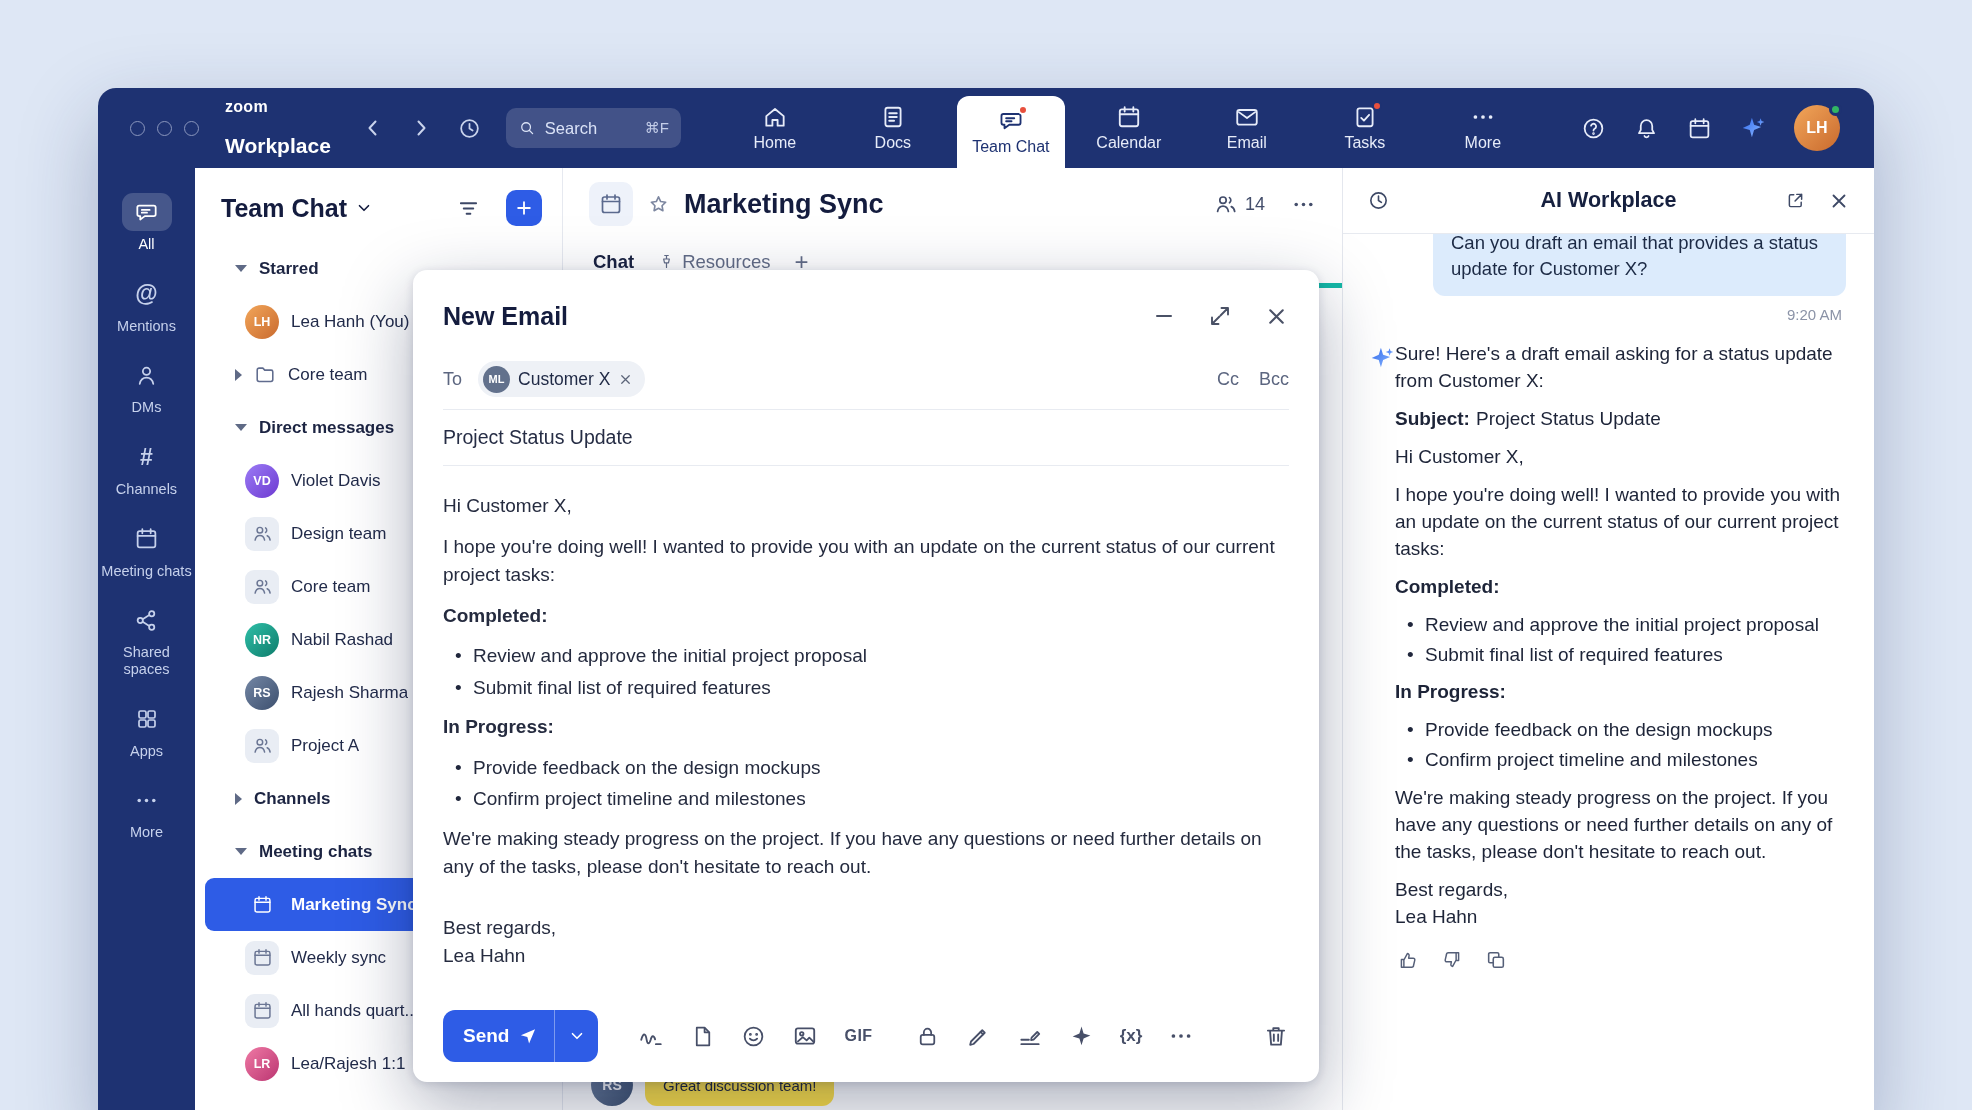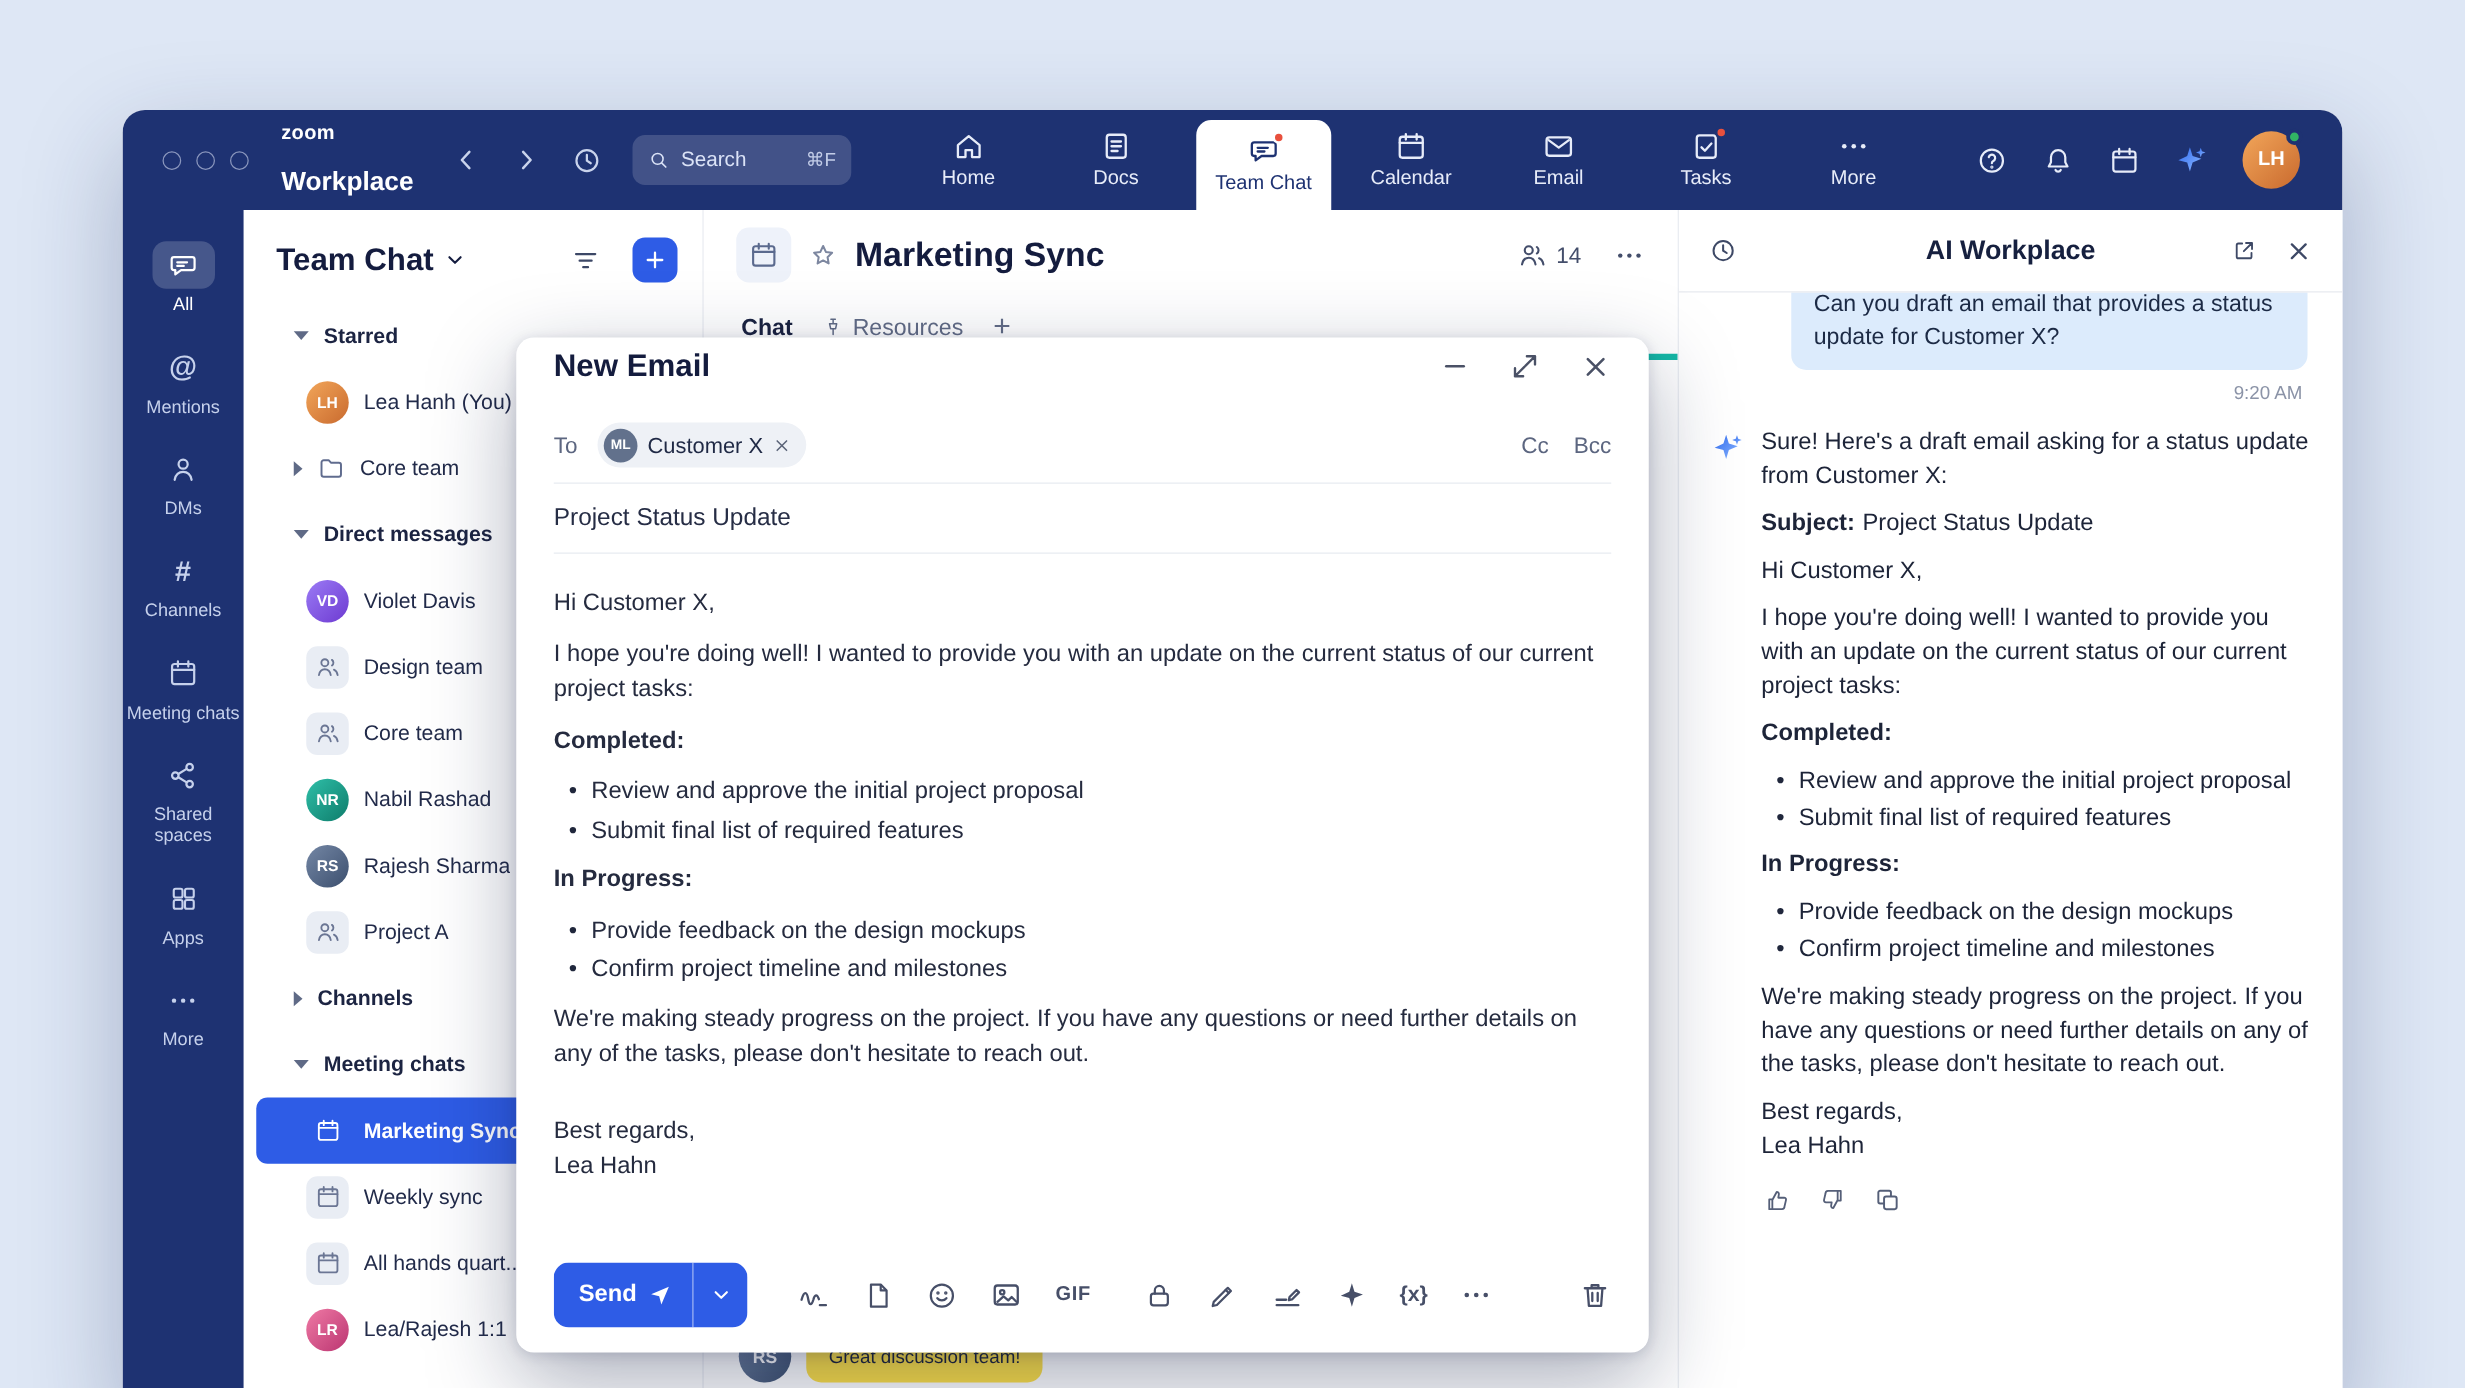--- a/index.html
+++ b/index.html
@@ -108,37 +108,37 @@
   
   .aipanel { width:532px; flex:0 0 auto; background:#fff; border-left:1px solid #e4e7ee; display:flex; flex-direction:column; }
   .ai-head { height:66px; border-bottom:1px solid #e7eaf0; display:flex; align-items:center; padding:0 24px; position:relative; flex:0 0 auto; color:#3e4966; }
   .ai-title { position:absolute; left:0; right:0; text-align:center; font-size:21.5px; font-weight:700; color:#16203f; pointer-events:none; }
   .ai-head-right { margin-left:auto; display:flex; gap:22px; }
   .ai-head-right .hbtn { cursor:pointer; display:flex; }
   .ai-chat { flex:1; overflow:hidden; padding:0 26px 20px 26px; }
   .user-bubble { margin:-18px 2px 0 64px; background:#dcebfc; border-radius:12px; padding:14px 18px;
                  font-size:18.5px; line-height:1.4; color:#1c2a45; }
   .ai-time { text-align:right; font-size:15px; color:#8b93a7; margin:10px 6px 18px 0; }
-  .ai-msg { display:flex; gap:14px; align-items:flex-start; }
+  .ai-msg { display:flex; align-items:flex-start; }
   .ai-spark { flex:0 0 auto; margin-top:4px; }
   .ai-text { font-size:19px; line-height:1.42; color:#1d2438; min-width:0; }
   .ai-text p { margin:0 0 11px; }
   .ai-text p.bold, .m-body p.bold { font-weight:700; }
   .ai-text .subj { font-weight:700; margin-right:6px; }
   ul.blist { list-style:none; margin:0 0 11px; padding-left:12px; }
   ul.blist li { position:relative; padding-left:18px; margin-bottom:3px; }
   ul.blist li::before { content:"•"; position:absolute; left:0; top:0; color:#20273c; }
   .signoff span { display:block; }
   .ai-actions { display:flex; gap:22px; margin:18px 0 0 2px; color:#555f78; }
   .ai-actions .abtn { cursor:pointer; display:flex; }
 
   
   .modal { position:absolute; left:315px; top:182px; width:906px; height:812px; background:#fff; border-radius:14px;
            box-shadow:0 24px 70px rgba(18,28,66,.35), 0 2px 10px rgba(18,28,66,.15); z-index:40; padding:0 30px; }
-  .m-head { display:flex; align-items:center; padding:9px 0 18px; }
+  .m-head { display:flex; align-items:center; padding:32px 0 18px; }
   .m-title { font-size:25px; font-weight:700; color:#141c3e; }
   .m-actions { margin-left:auto; display:flex; gap:32px; color:#4a5166; }
   .m-actions .hbtn { cursor:pointer; display:flex; }
   .m-to { display:flex; align-items:center; gap:16px; padding:12px 0; border-bottom:1px solid #e8ebf1; }
   .m-lab { font-size:18px; color:#5c6680; }
   .chip { display:flex; align-items:center; gap:8px; background:#eef1f6; border-radius:18px; height:36px; padding:0 12px 0 5px; cursor:pointer; }
   .chip-av { width:27px; height:27px; border-radius:50%; background:#62718c; color:#fff; font-size:11px; font-weight:700;
              display:flex; align-items:center; justify-content:center; }
   .chip-name { font-size:17.5px; color:#1f2945; }
   .chip .x { color:#5b6478; display:flex; cursor:pointer; }

